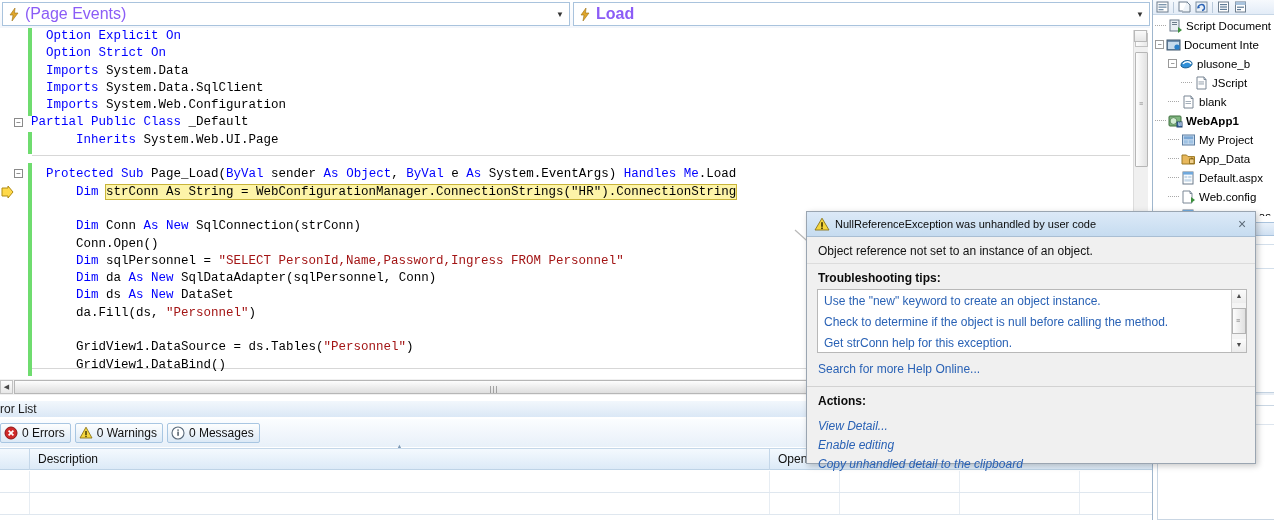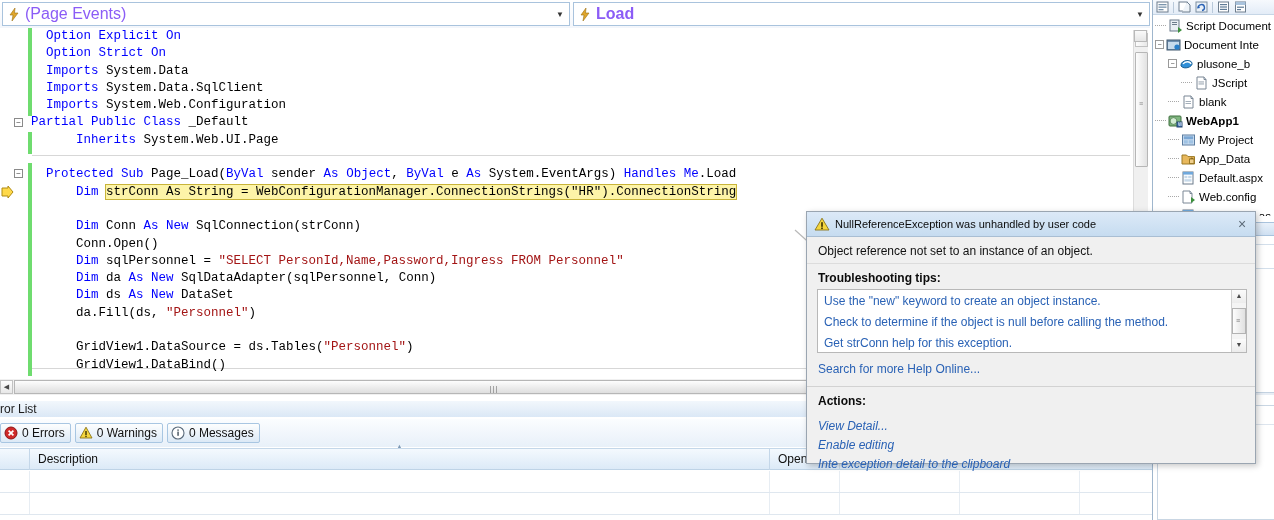--- a/index.html
+++ b/index.html
@@ -688,16 +688,16 @@
           </div>
         <div class="tsb-btn" id="tsb-dn">▼</div>
       </div>
     </div>
 
     <div id="exc-search">Search for more Help Online...</div>
     <div id="exc-sep"></div>
     <div id="exc-actions-label">Actions:</div>
     <div class="act" id="act-0">View Detail...</div>
     <div class="act" id="act-1">Enable editing</div>
-    <div class="act" id="act-2">Inte exception detail to the clipboard</div>
+    <div class="act" id="act-2">Copy unhandled detail to the clipboard</div>
   </div>
 
 </div>
 
 </body></html>

